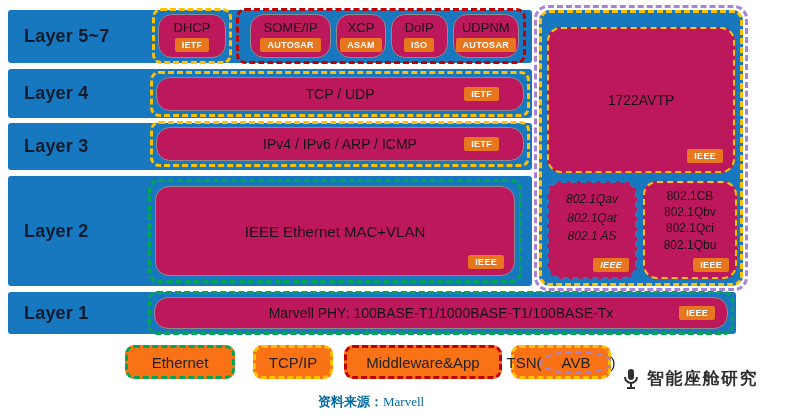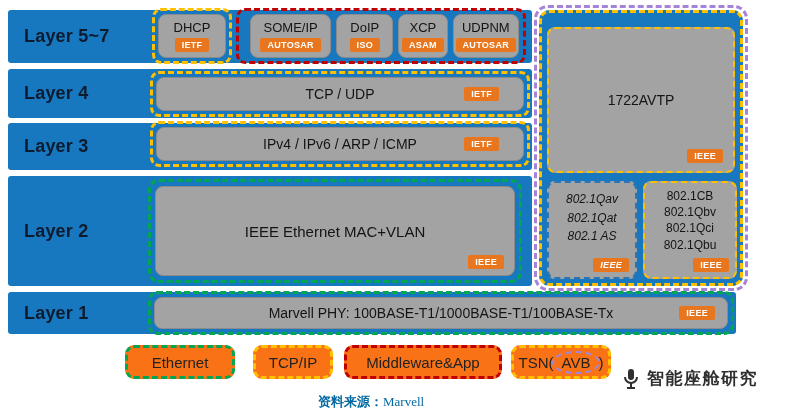--- a/index.html
+++ b/index.html
@@ -10,21 +10,21 @@
   .bar { position:absolute; left:8px; background:#1878bf; border-radius:3px;
          display:flex; align-items:center; padding-left:16px; }
   .bar-label { font-size:18px; font-weight:bold; color:#0d1b2e; letter-spacing:0.2px; }
   .bar-57 { top:10px;  height:53px;  width:524px; }
   .bar-4  { top:69px;  height:49px;  width:524px; }
   .bar-3  { top:123px; height:47px;  width:524px; }
   .bar-2  { top:176px; height:110px; width:524px; }
   .bar-1  { top:292px; height:42px;  width:728px; }
 
   
-  .box { background:#a3a3a3; border:1px solid #8b8b8b; border-radius:8px; color:#141414; }
+  .box { background:#be185d; border:1px solid #8b8b8b; border-radius:14px; color:#141414; }
   .badge { display:inline-block; background:#e8761e; color:#ffffff; font-weight:bold;
            font-size:9px; line-height:12px; padding:1px 7px; border-radius:2px; letter-spacing:0.3px; }
 
   
   .wrap { position:absolute; border-style:dashed; border-width:3px; border-radius:9px; }
   .wrap-yellow { border-color:#ffc000; }
   .wrap-red    { border-color:#c00000; }
   .wrap-green  { border-color:#00a651; }
   .wrap-purple { border-color:#a583d9; }
 
@@ -69,21 +69,21 @@
   .mini-box .pl { display:block; }
 
   
   .legend-item { position:absolute; top:345px; height:34px; border-style:dashed; border-width:3px;
                  border-radius:9px; display:flex; align-items:center; justify-content:center;
                  font-size:15px; color:#222222; background:#f97316; }
   .lg-eth { left:125px; width:110px; border-color:#00a651; }
   .lg-tcp { left:253px; width:80px;  border-color:#ffc000; }
   .lg-mw  { left:344px; width:158px; border-color:#c00000; }
   .lg-tsn { left:511px; width:100px; border-color:#ffc000; }
-  .avb-oval { border:2px dashed #a583d9; border-radius:50%; padding:1px 8px; margin:0 -2px; }
+  .avb-oval { border:2px dashed #a583d9; border-radius:50%; padding:1px 20px; margin:0 -2px; }
 
   
   .source { position:absolute; left:318px; top:393px; font-size:13px; color:#0369a1; }
   .source .lbl { font-weight:bold; }
   .source .val { font-family:"Liberation Serif", serif; }
   .watermark { position:absolute; left:622px; top:367px; display:flex; align-items:center; gap:7px;
                color:#2f2f2f; font-size:17px; font-weight:bold; letter-spacing:1.5px; }
 </style>
 </head>
 <body>
@@ -114,27 +114,27 @@
       <span class="pname">DHCP</span>
       <span class="badge">IETF</span>
     </div>
   </div>
 
   <div class="wrap wrap-red mw-wrap">
     <div class="box stack-box b-someip">
       <span class="pname">SOME/IP</span>
       <span class="badge">AUTOSAR</span>
     </div>
+    <div class="box stack-box b-xcp">
+      <span class="pname">XCP</span>
+      <span class="badge">ASAM</span>
+    </div>
     <div class="box stack-box b-doip">
       <span class="pname">DoIP</span>
       <span class="badge">ISO</span>
-    </div>
-    <div class="box stack-box b-xcp">
-      <span class="pname">XCP</span>
-      <span class="badge">ASAM</span>
     </div>
     <div class="box stack-box b-udpnm">
       <span class="pname">UDPNM</span>
       <span class="badge">AUTOSAR</span>
     </div>
   </div>
 
   <div class="wrap wrap-yellow tcp-wrap">
     <div class="box row-box">
       <span>TCP / UDP</span>

